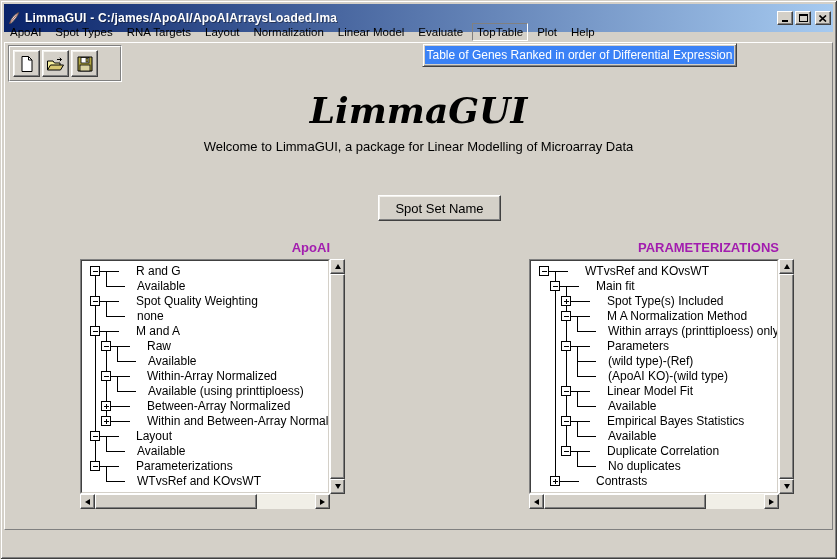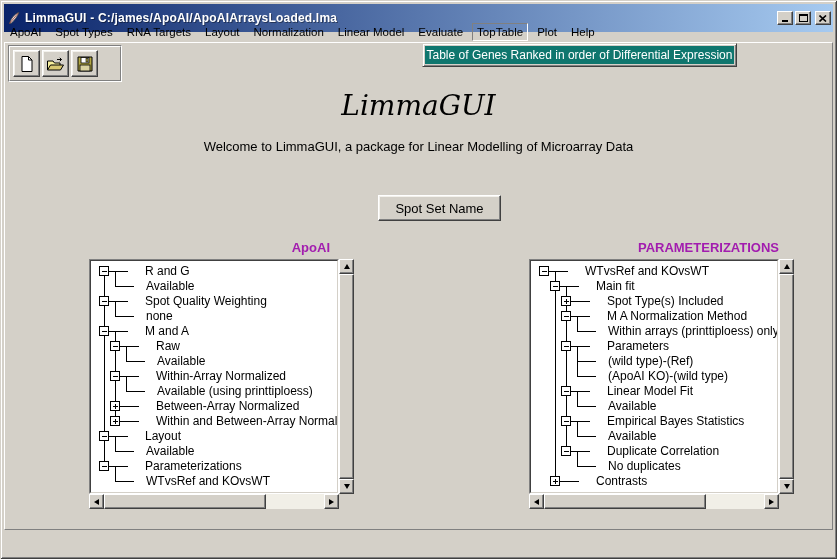--- a/index.html
+++ b/index.html
@@ -45,21 +45,21 @@
 
   
   .dropdown {
     position:absolute; left:422px; top:43px; width:315px; height:24px;
     background:#d4d0c8; z-index:50;
     border:1px solid; border-color:#d4d0c8 #404040 #404040 #d4d0c8;
     box-shadow: inset 1px 1px 0 #ffffff, inset -1px -1px 0 #808080;
     padding:2px;
   }
   .dropdown-item {
-    height:18px; line-height:18px; background:#0f766e; color:#ffffff;
+    height:18px; line-height:18px; background:#3b82f6; color:#ffffff;
     font-size:12px; text-align:center; white-space:nowrap; overflow:hidden;
   }
 
   
   .mainframe {
     position:absolute; left:4px; top:42px; width:829px; height:488px;
     border:1px solid; border-color:#ffffff #808080 #808080 #ffffff;
     background:#d4d0c8;
   }
 
@@ -76,21 +76,21 @@
     width:27px; height:27px; background:#d4d0c8;
     border:1px solid; border-color:#ffffff #404040 #404040 #ffffff;
     box-shadow: inset -1px -1px 0 #808080, inset 1px 1px 0 #f3f1ec;
     display:flex; align-items:center; justify-content:center;
   }
 
   
   .page-title {
     position:absolute; top:46px; left:0; width:100%; text-align:center;
     font-family:"DejaVu Serif","Liberation Serif",serif;
-    font-style:italic; font-weight:normal; font-size:28px; color:#000;
+    font-style:italic; font-weight:bold; font-size:36px; color:#000;
   }
   .page-subtitle {
     position:absolute; top:96px; left:0; width:100%; text-align:center;
     font-size:13px; color:#000;
   }
   .dataset-btn {
     position:absolute; left:373px; top:152px; width:123px; height:26px;
     background:#d4d0c8; font-family:"Liberation Sans",sans-serif; font-size:13px; color:#000;
     border:1px solid; border-color:#ffffff #404040 #404040 #ffffff;
     box-shadow: inset -1px -1px 0 #808080, inset 1px 1px 0 #f3f1ec;
@@ -98,21 +98,21 @@
 
   
   .tree-heading {
     position:absolute; top:197px; width:250px; text-align:right;
     font-size:13px; font-weight:bold; color:#a21caf; white-space:nowrap;
   }
   .tree-heading.left { left:75px; }
   .tree-heading.right { left:524px; }
 
   .tree-widget { position:absolute; top:216px; width:265px; }
-  .tree-widget.left { left:84px; }
+  .tree-widget.left { left:75px; }
   .tree-widget.right { left:524px; }
   .tree-top { display:flex; }
   .canvas-border {
     width:250px; height:235px;
     border:1px solid; border-color:#808080 #ffffff #ffffff #808080;
   }
   .canvas-inner {
     width:248px; height:233px;
     border:1px solid; border-color:#404040 #d4d0c8 #d4d0c8 #404040;
     background:#ffffff; overflow:hidden;

